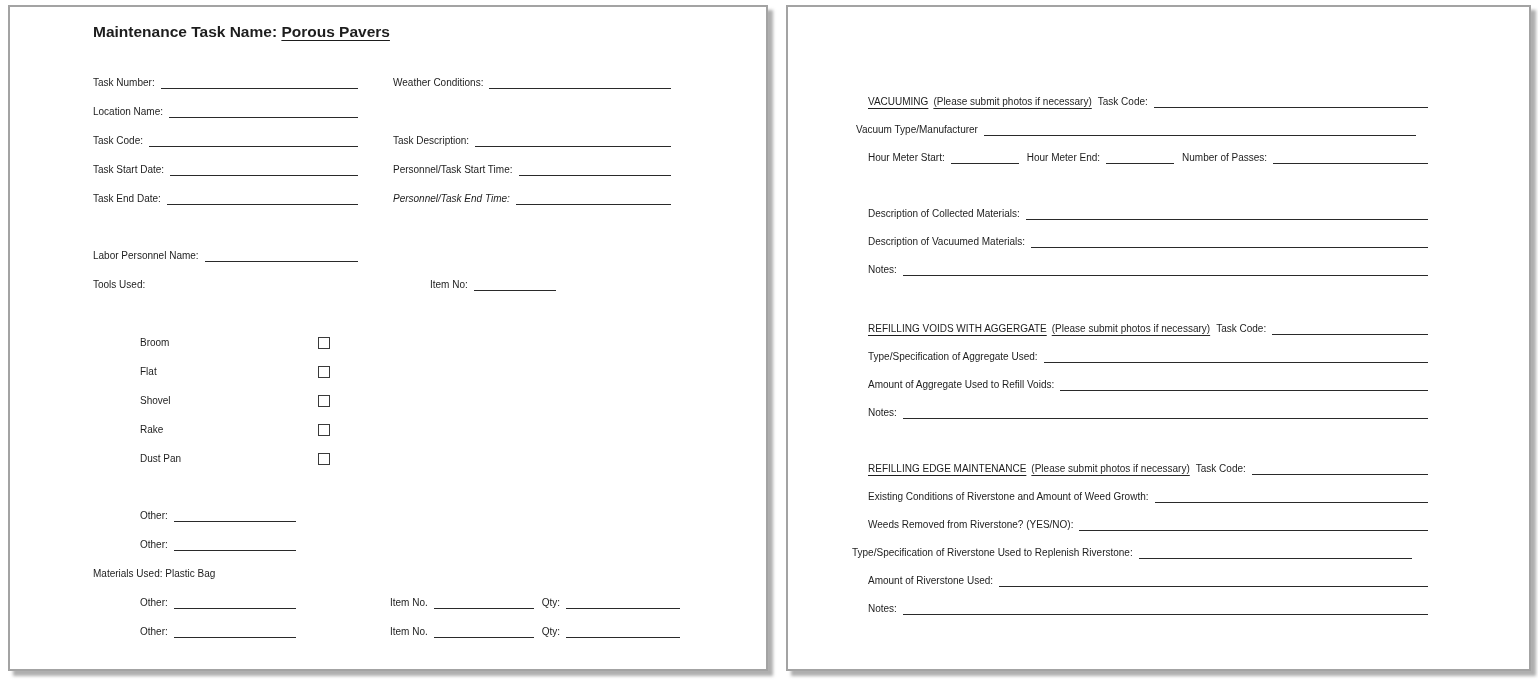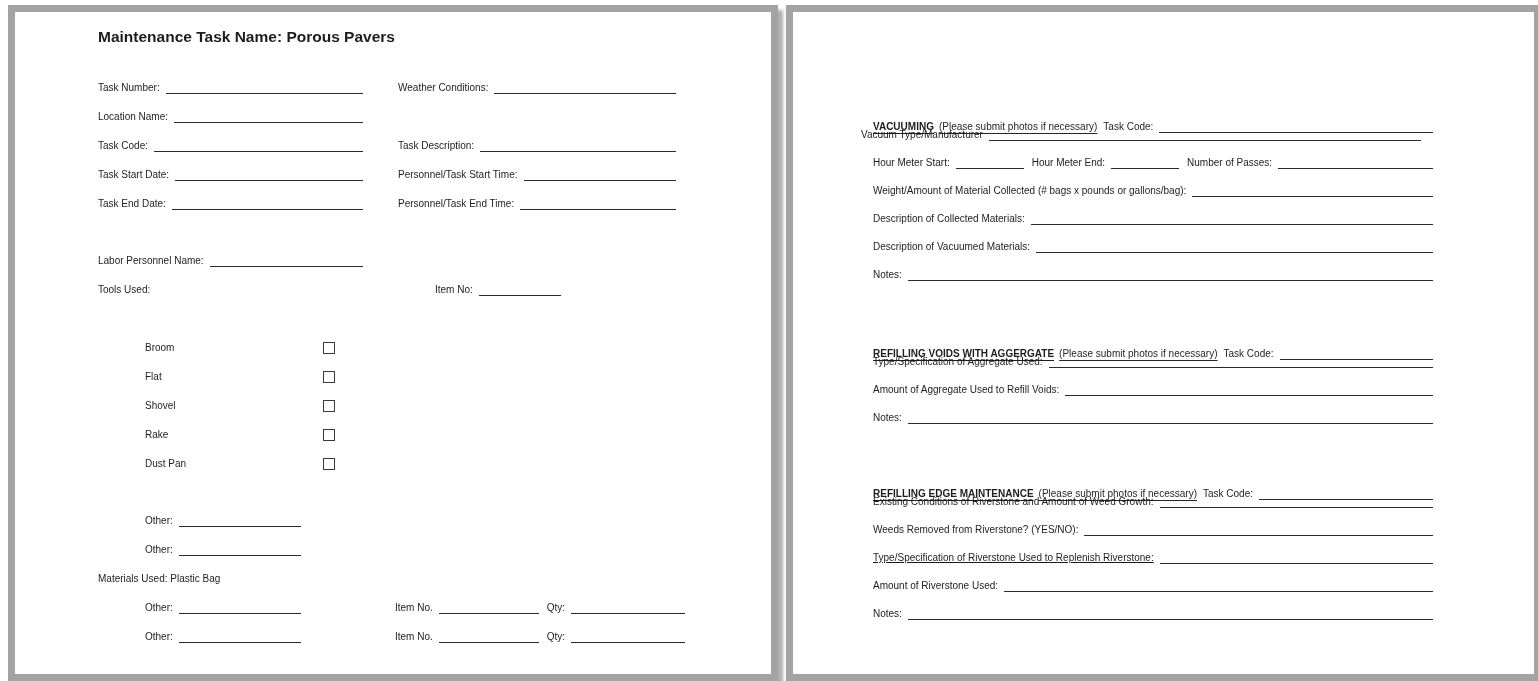--- a/index.html
+++ b/index.html
@@ -4,43 +4,43 @@
 <style>
   html,body{margin:0;padding:0;}
   body{
     width:1538px;height:681px;position:relative;
     background:#ffffff;
     font-family:"Liberation Sans", sans-serif;
     color:#1d1d1d;
   }
   .page{
     position:absolute;top:5px;height:662px;background:#fff;
-    border:7px solid #a3a3a3;
+    border:2px solid #a3a3a3;
     box-shadow:5px 5px 3px rgba(110,110,110,0.55);
   }
   .page-1{left:8px;width:756px;}
   .page-2{left:786px;width:741px;}
 
   .line{
     position:absolute;display:flex;align-items:flex-end;
     font-size:10px;line-height:18px;white-space:nowrap;
   }
   .lbl{flex:0 0 auto;}
   .blank{
     flex:1 1 auto;min-width:16px;height:1px;
     border-bottom:1.4px solid #2a2a2a;
     margin:0 2px 3px 6px;
   }
   .blank.fixed{flex:0 0 auto;}
   .blank.mid{margin-right:8px;}
 
   .doc-title{font-size:15.5px;font-weight:600;}
-  .doc-title .u{text-underline-offset:3px;}
-
-  .section-heading{font-weight:700;text-decoration:underline;text-underline-offset:3px;margin-top:20px;}
+  .doc-title .u{text-decoration:underline;text-underline-offset:3px;}
+
+  .section-heading{font-weight:400;text-decoration:underline;text-underline-offset:3px;}
   .section-note{font-weight:400;text-decoration:underline;text-underline-offset:3px;margin-left:5px;color:#262626;}
   .task-code{margin-left:6px;font-weight:400;}
 
   .checkbox{
     position:absolute;width:10px;height:10px;
     border:1.3px solid #3a3a3a;background:#fff;
   }
 </style>
 </head>
 <body>
@@ -77,21 +77,21 @@
       <span class="blank"></span>
   </div>
   <div class="line" style="left:383px;top:125px;width:280px;">
     <span class="lbl">Task Description:</span>
       <span class="blank"></span>
   </div>
   <div class="line" style="left:383px;top:154px;width:280px;">
     <span class="lbl">Personnel/Task Start Time:</span>
       <span class="blank"></span>
   </div>
-  <div class="line" style="left:383px;top:183px;width:280px;">
+  <div class="line" style="left:383px;top:183px;width:280px;font-style:italic;">
     <span class="lbl">Personnel/Task End Time:</span>
       <span class="blank"></span>
   </div>
 
   <div class="line" style="left:83px;top:240px;width:267px;">
     <span class="lbl">Labor Personnel Name:</span>
       <span class="blank"></span>
   </div>
   <div class="line" style="left:83px;top:269px;">
     <span class="lbl">Tools Used:</span>
@@ -176,24 +176,20 @@
       <span class="blank"></span>
   </div>
   <div class="line" style="left:80px;top:142px;width:562px;">
     <span class="lbl">Hour Meter Start:</span>
       <span class="blank fixed mid" style="width:68px;"></span>
       <span class="lbl">Hour Meter End:</span>
       <span class="blank fixed mid" style="width:68px;"></span>
       <span class="lbl">Number of Passes:</span>
       <span class="blank"></span>
   </div>
-  <div class="line" style="left:80px;top:170px;width:562px;">
-    <span class="lbl">Weight/Amount of Material Collected (# bags x pounds or gallons/bag):</span>
-      <span class="blank"></span>
-  </div>
   <div class="line" style="left:80px;top:198px;width:562px;">
     <span class="lbl">Description of Collected Materials:</span>
       <span class="blank"></span>
   </div>
   <div class="line" style="left:80px;top:226px;width:562px;">
     <span class="lbl">Description of Vacuumed Materials:</span>
       <span class="blank"></span>
   </div>
   <div class="line" style="left:80px;top:254px;width:562px;">
     <span class="lbl">Notes:</span>
@@ -226,21 +222,21 @@
       <span class="blank"></span>
   </div>
   <div class="line" style="left:80px;top:481px;width:562px;">
     <span class="lbl">Existing Conditions of Riverstone and Amount of Weed Growth:</span>
       <span class="blank"></span>
   </div>
   <div class="line" style="left:80px;top:509px;width:562px;">
     <span class="lbl">Weeds Removed from Riverstone? (YES/NO):</span>
       <span class="blank"></span>
   </div>
-  <div class="line" style="left:80px;top:537px;width:562px;text-decoration:underline;">
+  <div class="line" style="left:64px;top:537px;width:562px;">
     <span class="lbl">Type/Specification of Riverstone Used to Replenish Riverstone:</span>
       <span class="blank"></span>
   </div>
   <div class="line" style="left:80px;top:565px;width:562px;">
     <span class="lbl">Amount of Riverstone Used:</span>
       <span class="blank"></span>
   </div>
   <div class="line" style="left:80px;top:593px;width:562px;">
     <span class="lbl">Notes:</span>
       <span class="blank"></span>

